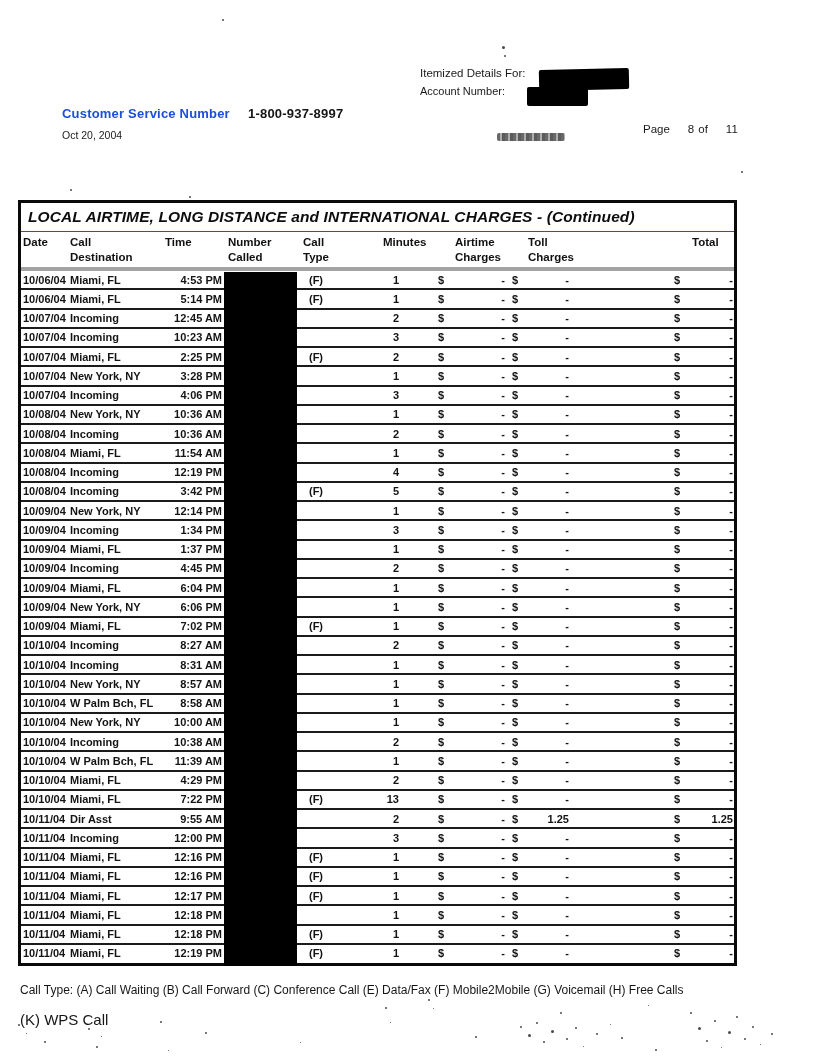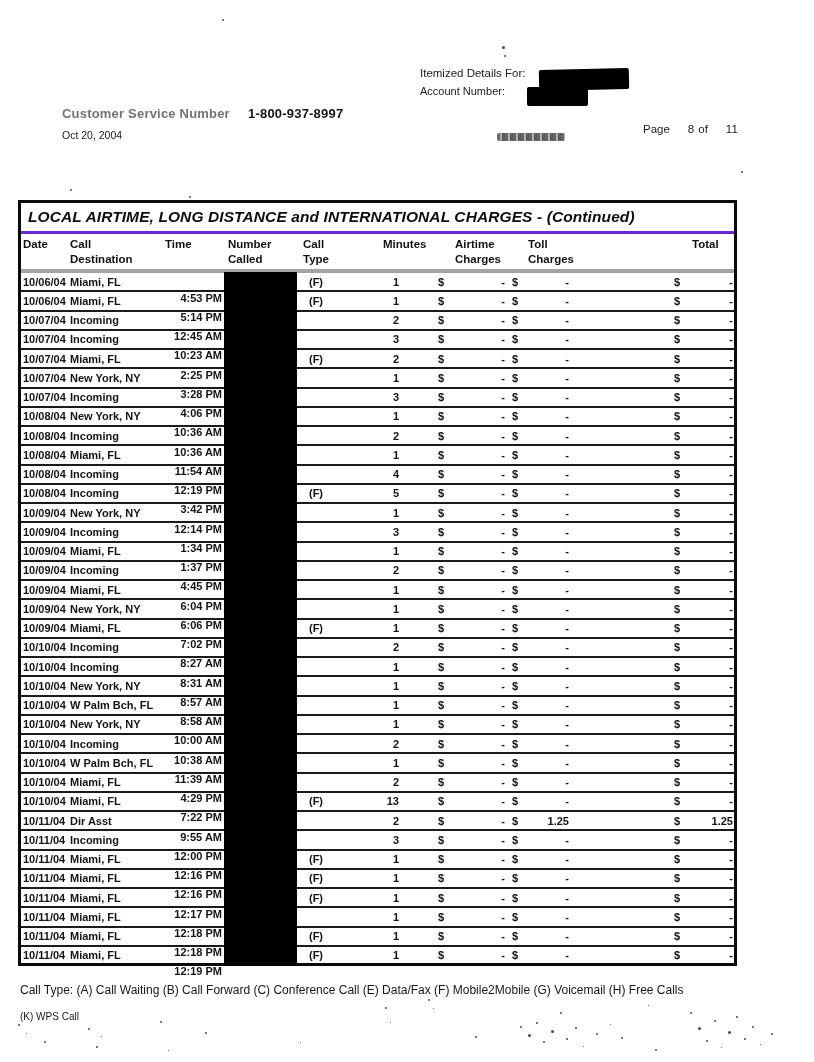--- a/index.html
+++ b/index.html
@@ -13,35 +13,35 @@
 
   
   .itemized-label{left:420px;top:67px;font-size:11.5px;color:#1a1a1a;}
   .account-label{left:420px;top:85px;font-size:11px;color:#1a1a1a;}
   .redact{position:absolute;background:#000;border-radius:2px;}
   .redact-name{left:539px;top:69px;width:90px;height:21px;transform:rotate(-1.2deg);}
   .redact-acct{left:527px;top:87px;width:61px;height:19px;}
   .smudge{position:absolute;left:497px;top:133px;width:68px;height:8px;
     background:repeating-linear-gradient(90deg,#444 0 3px,#999 3px 5px,#333 5px 8px);
     filter:blur(0.7px);opacity:.8;border-radius:2px;}
-  .cs-label{left:62px;top:106px;font-size:13px;font-weight:bold;color:#737373;letter-spacing:.2px;}
+  .cs-label{left:62px;top:106px;font-size:13px;font-weight:bold;color:#1d4ed8;letter-spacing:.2px;}
   .cs-number{left:248px;top:106px;font-size:13px;font-weight:bold;color:#151515;letter-spacing:.2px;}
   .bill-date{left:62px;top:129px;font-size:10.5px;color:#1a1a1a;}
   .page-ind{left:643px;top:123px;font-size:11.5px;color:#1a1a1a;}
   .page-ind span{margin-right:4px;}
   .page-ind .pg-num{margin-left:14px;}
   .page-ind .pg-total{margin-left:14px;}
 
   
   .bill-table{
     position:absolute;left:18px;top:200px;width:719px;height:766px;
     border:3px solid #0a0a0a;box-sizing:border-box;background:#fff;
   }
   .title-box{
-    height:28px;line-height:27px;border-bottom:3px solid #6d28d9;
+    height:28px;line-height:27px;border-bottom:1px solid #6d28d9;
     font-style:italic;font-weight:bold;font-size:15.5px;padding-left:7px;
     letter-spacing:.1px;white-space:nowrap;color:#0d0d0d;
   }
   .header-row{
     position:relative;height:35px;border-bottom:4px solid #a3a3a3;
     font-weight:bold;font-size:11.5px;color:#111;
   }
   .header-row .hcell{
     position:absolute;top:3px;line-height:15px;white-space:pre-line;
   }
@@ -51,37 +51,37 @@
   .row{
     flex:1;position:relative;border-bottom:2px solid #1b1b1b;
     font-size:11px;font-weight:bold;color:#141414;
   }
   .row:last-child{border-bottom:none;}
   .row span{
     position:absolute;top:50%;transform:translateY(-50%);white-space:nowrap;
   }
   .c-date{left:2px;}
   .c-dest{left:49px;}
-  .c-time{left:135px;width:66px;text-align:right;margin-top:16px;}
+  .c-time{left:135px;width:66px;text-align:right;}
   .c-type{left:275px;width:40px;text-align:center;}
   .c-min{left:328px;width:50px;text-align:right;}
   .c-at-d{left:417px;}
   .c-at-v{left:434px;width:50px;text-align:right;}
   .c-tl-d{left:491px;}
   .c-tl-v{left:498px;width:50px;text-align:right;}
   .c-tt-d{left:653px;}
   .c-tt-v{left:662px;width:50px;text-align:right;}
   .redaction-bar{
     position:absolute;left:203px;top:69px;width:73px;height:694px;
     background:#000;z-index:5;
   }
 
   
   .legend{left:20px;top:983px;font-size:12px;color:#161616;}
-  .wps-note{left:20px;top:1011px;font-size:10px;color:#161616;}
+  .wps-note{left:20px;top:1011px;font-size:15px;color:#161616;}
 
   .speck{position:absolute;background:#2c2c2c;border-radius:50%;opacity:.85;}
 </style>
 </head>
 <body>
 
 <div class="abs itemized-label">Itemized Details For:</div>
 <div class="abs account-label">Account Number:</div>
 <div class="redact redact-name"></div>
 <div class="redact redact-acct"></div>

